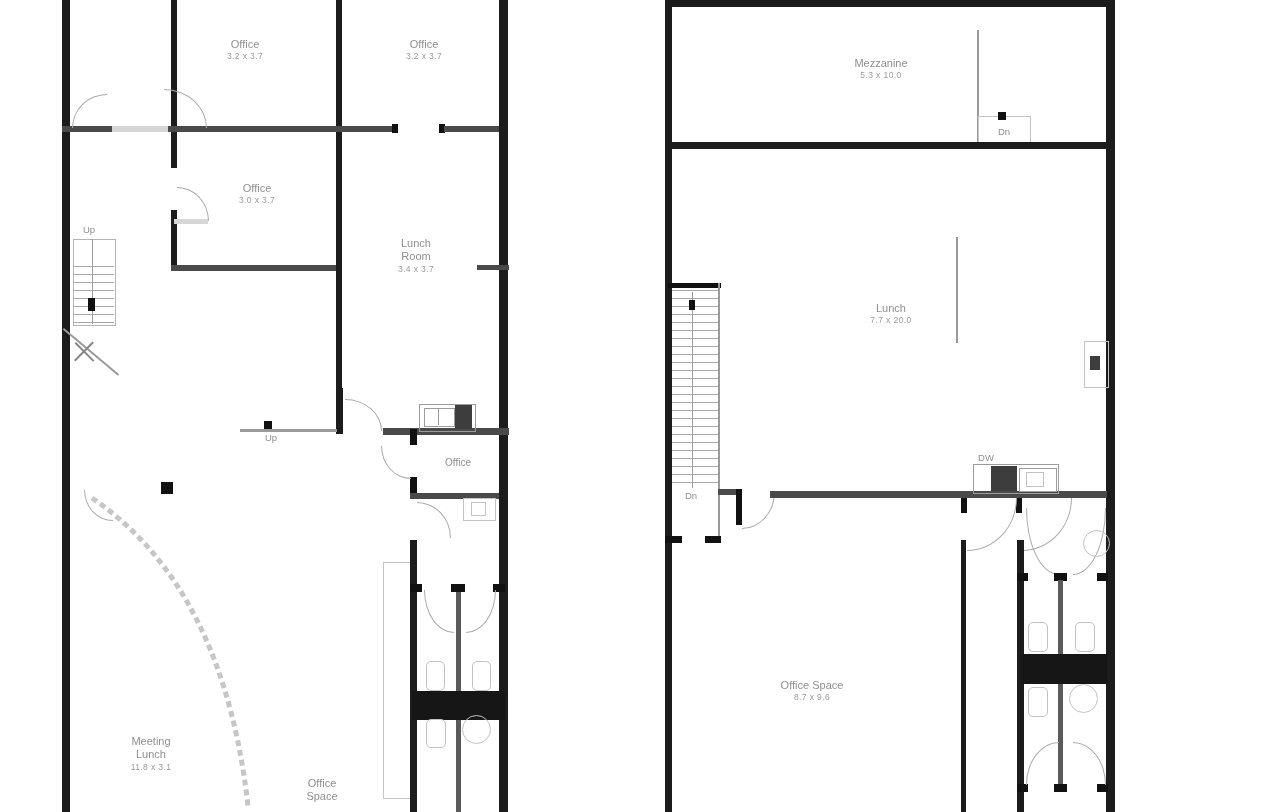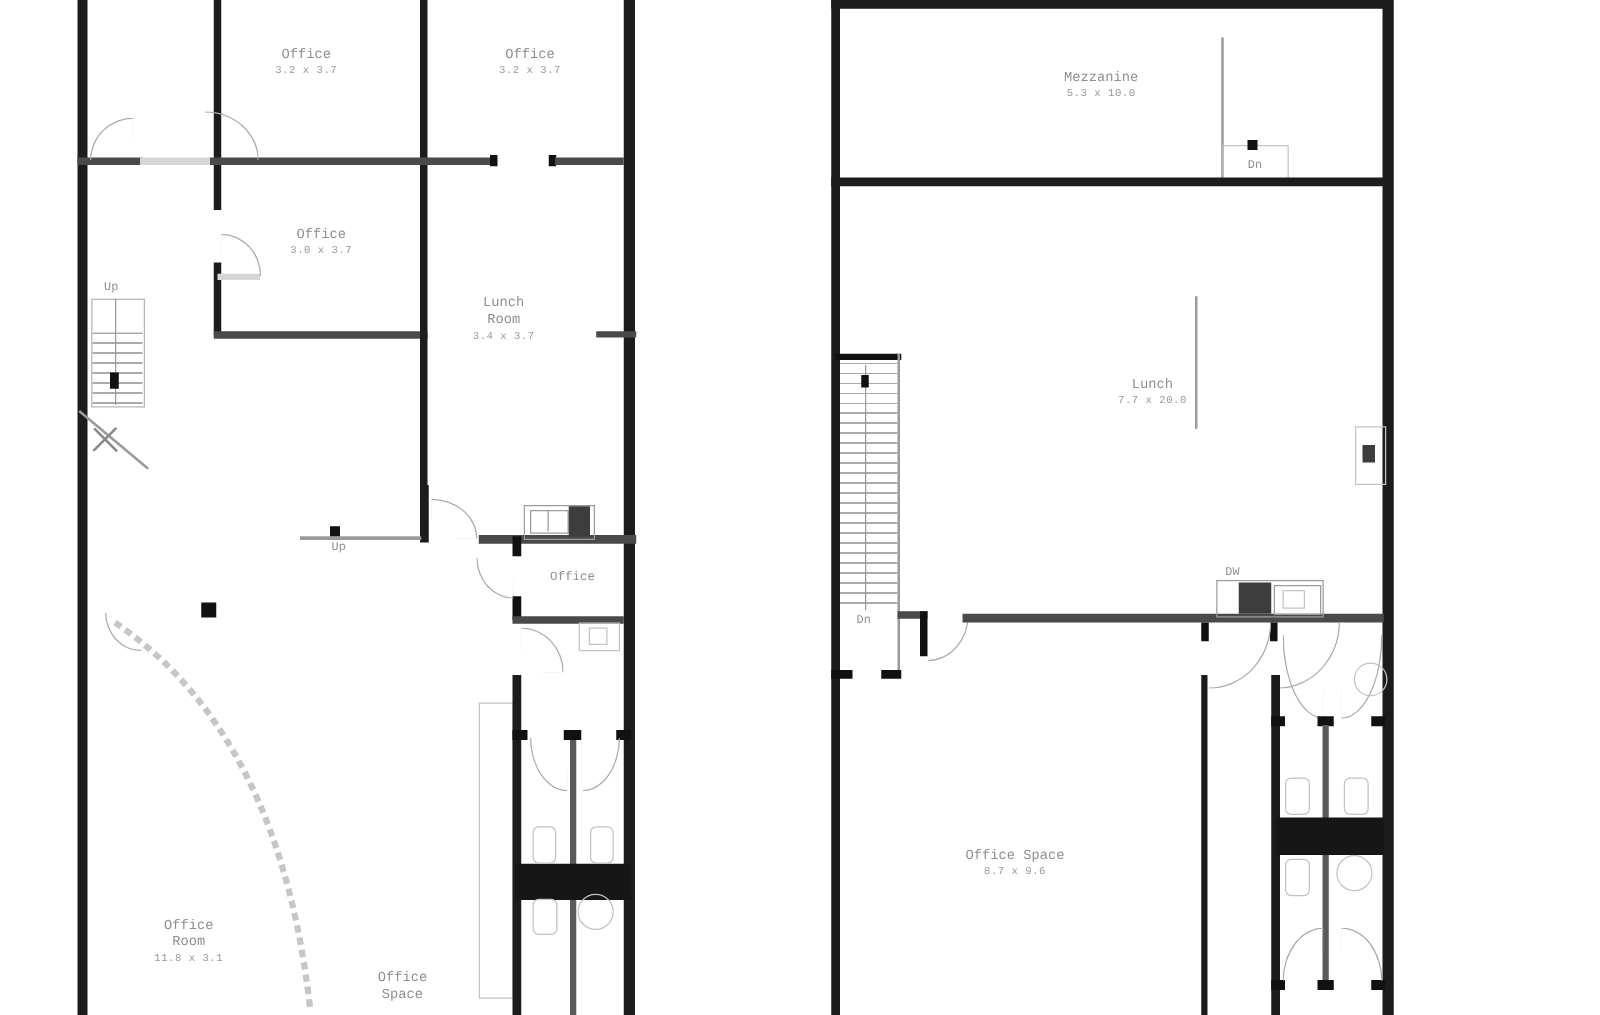--- a/index.html
+++ b/index.html
@@ -1,17 +1,17 @@
 <!DOCTYPE html>
 <html><head>
 <meta charset="utf-8">
 <style>
   html,body{margin:0;padding:0;background:#fff;}
   #canvas{position:relative;width:1280px;height:812px;background:#ffffff;overflow:hidden;
-          font-family:Liberation Mono, monospace;}
+          font-family:Liberation Sans, sans-serif;}
   .abs{position:absolute;}
   .wall{position:absolute;background:#1c1c1c;}
   .iwall{position:absolute;background:#4a4a4a;}
   .twall{position:absolute;background:#9a9a9a;}
   .lt{position:absolute;background:#d6d6d6;}
   .cap{position:absolute;background:#111;}
   .part{position:absolute;background:#5a5a5a;}
   .band{position:absolute;background:#161616;}
   .dark{position:absolute;background:#3d3d3d;}
   .fx{position:absolute;border:1.5px solid #9c9c9c;background:transparent;}
@@ -113,29 +113,29 @@
     <div class="dims">3.2 x 3.7</div>
   </div>
   <div class="label" style="left:424px;top:38px">
     <div>Office</div>
     <div class="dims">3.2 x 3.7</div>
   </div>
   <div class="label" style="left:257px;top:182px">
     <div>Office</div>
     <div class="dims">3.0 x 3.7</div>
   </div>
-  <div class="label wrap" style="left:403px;top:237px;width:50px">
+  <div class="label wrap" style="left:416px;top:237px;width:50px">
     <div>Lunch Room</div>
     <div class="dims">3.4 x 3.7</div>
   </div>
   <div class="label" style="left:458px;top:457px;font-size:10px">
     <div>Office</div>
   </div>
   <div class="label wrap" style="left:151px;top:735px;width:64px">
-    <div>Office Room</div>
+    <div>Meeting Lunch</div>
     <div class="dims">11.8 x 3.1</div>
   </div>
   <div class="label wrap" style="left:322px;top:777px;width:54px">
     <div>Office Space</div>
   </div>
   <div class="ann" style="left:89px;top:224px">Up</div>
   <div class="ann" style="left:271px;top:432px">Up</div>
 
   <div class="wall" style="left:665px;top:0;width:448px;height:7px"></div>
   <div class="wall" style="left:665px;top:0;width:7px;height:812px"></div>
@@ -191,21 +191,21 @@
   <div class="chair-c" style="left:1069px;top:684px;width:27px;height:27px"></div>
   <div class="cap" style="left:1017px;top:784px;width:11px;height:8px"></div>
   <div class="cap" style="left:1097px;top:784px;width:11px;height:8px"></div>
   <div class="arc arc-tl" style="left:1026px;top:742px;width:32px;height:42px"></div>
   <div class="arc arc-tr" style="left:1073px;top:742px;width:32px;height:42px"></div>
 
   <div class="label" style="left:881px;top:57px">
     <div>Mezzanine</div>
     <div class="dims">5.3 x 10.0</div>
   </div>
-  <div class="label" style="left:922px;top:302px">
+  <div class="label" style="left:891px;top:302px">
     <div>Lunch</div>
     <div class="dims">7.7 x 20.0</div>
   </div>
   <div class="label" style="left:812px;top:679px">
     <div>Office Space</div>
     <div class="dims">8.7 x 9.6</div>
   </div>
   <div class="ann" style="left:1004px;top:126px">Dn</div>
   <div class="ann" style="left:691px;top:490px">Dn</div>
   <div class="ann" style="left:986px;top:452px">DW</div>

